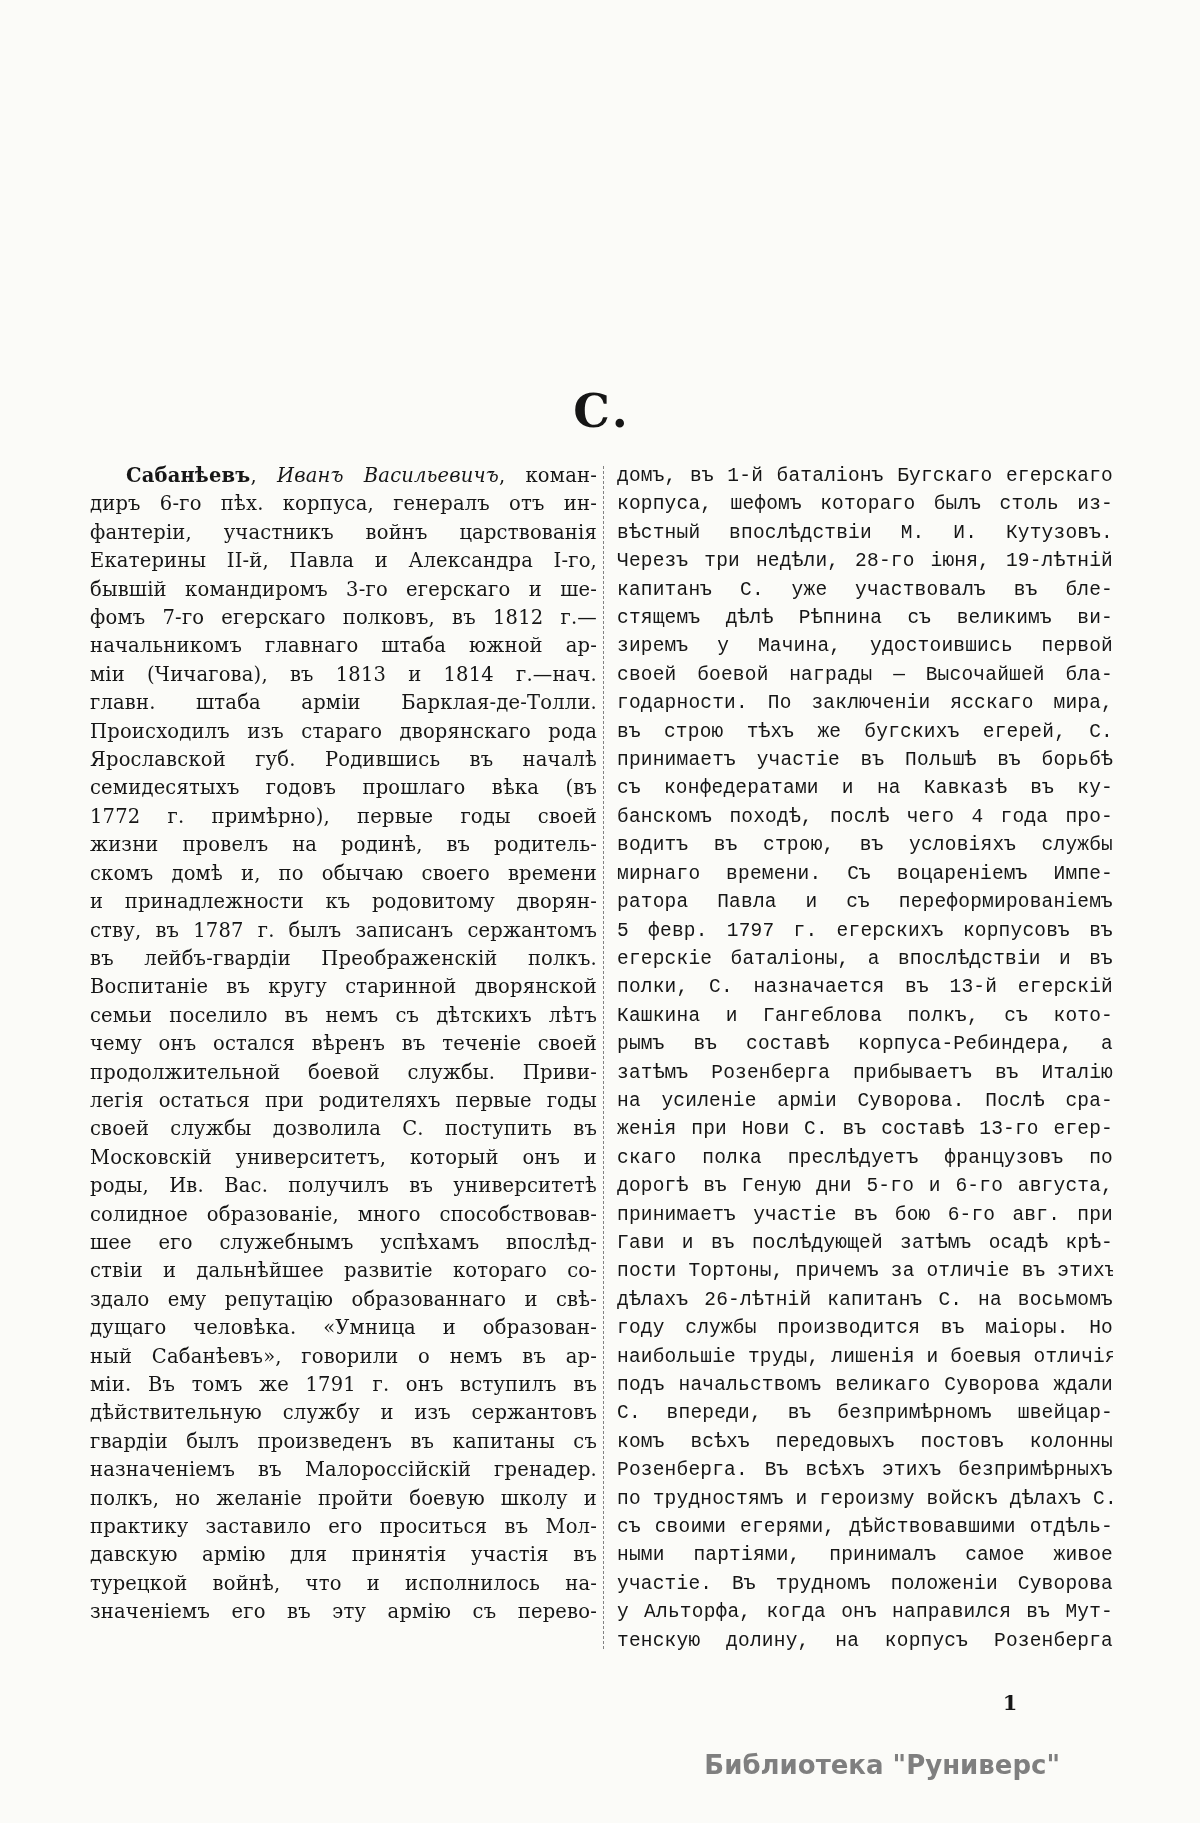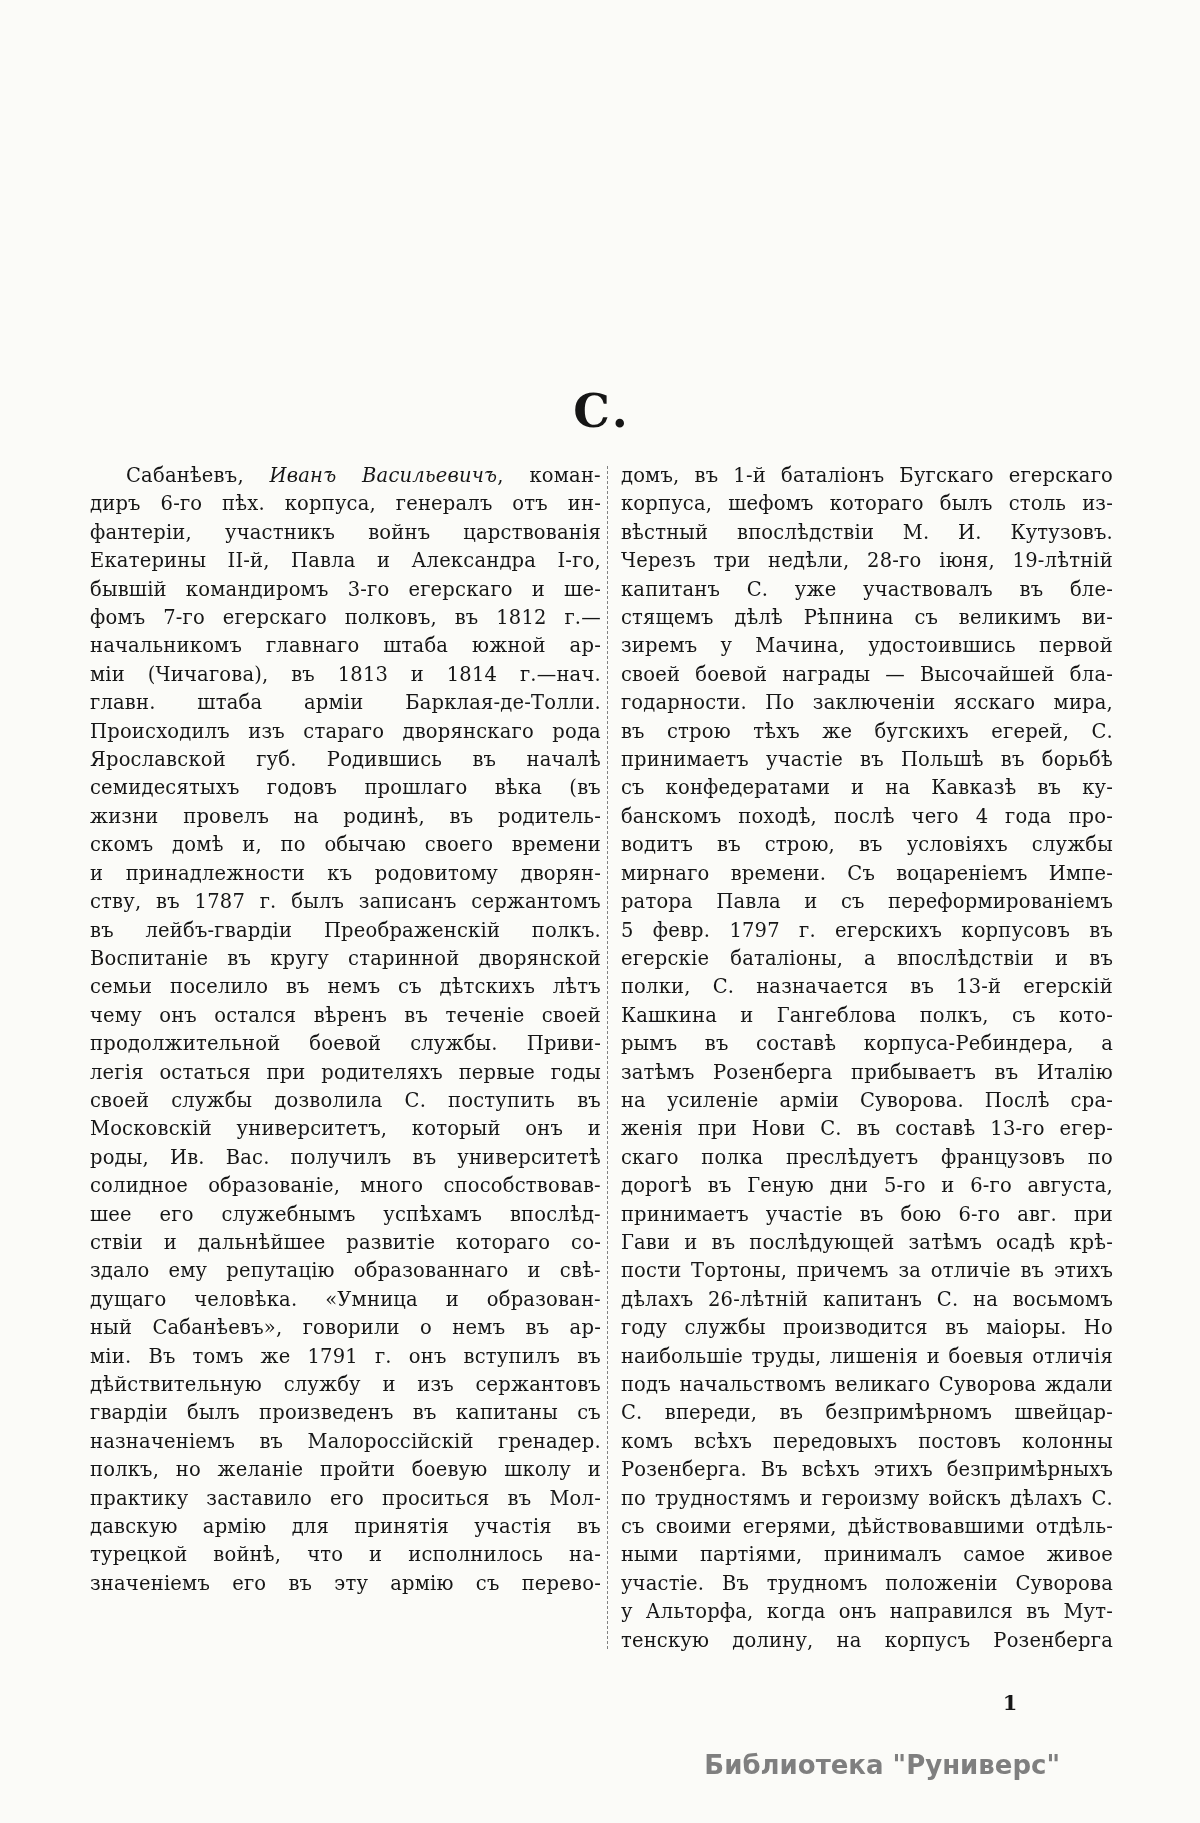--- a/index.html
+++ b/index.html
@@ -29,35 +29,35 @@
     width: 1023px;
     display: flex;
     align-items: stretch;
   }
   .col {
     font-size: 19.5px;
     line-height: 28.4px;
     letter-spacing: 0.2px;
   }
   .col-left  { width: 515px; }
-  .col-right { width: 496px; margin-left: 13px; }
+  .col-right { width: 496px; margin-left: 13px; font-family: Liberation Mono, monospace; }
   .divider {
     width: 0;
     border-left: 1.5px dashed #6e6e6e;
     margin: 4px 0 6px 6px;
     opacity: 0.85;
   }
   .line {
     white-space: nowrap;
     text-align: justify;
     text-align-last: justify;
     overflow: hidden;
   }
   .line.first { text-indent: 36px; }
-  .line b { font-weight: normal; }
+  .line b { font-weight: bold; }
   .line i { }
   .pagenum {
     position: absolute;
     top: 1690px;
     left: 960px;
     width: 100px;
     text-align: center;
     font-size: 21px;
     font-weight: bold;
   }
@@ -86,20 +86,21 @@
         <div class="line">фантеріи, участникъ войнъ царствованія</div>
         <div class="line">Екатерины II-й, Павла и Александра I-го,</div>
         <div class="line">бывшій командиромъ 3-го егерскаго и ше-</div>
         <div class="line">фомъ 7-го егерскаго полковъ, въ 1812 г.—</div>
         <div class="line">начальникомъ главнаго штаба южной ар-</div>
         <div class="line">міи (Чичагова), въ 1813 и 1814 г.—нач.</div>
         <div class="line">главн. штаба арміи Барклая-де-Толли.</div>
         <div class="line">Происходилъ изъ стараго дворянскаго рода</div>
         <div class="line">Ярославской губ. Родившись въ началѣ</div>
         <div class="line">семидесятыхъ годовъ прошлаго вѣка (въ</div>
+        <div class="line">1772 г. примѣрно), первые годы своей</div>
         <div class="line">жизни провелъ на родинѣ, въ родитель-</div>
         <div class="line">скомъ домѣ и, по обычаю своего времени</div>
         <div class="line">и принадлежности къ родовитому дворян-</div>
         <div class="line">ству, въ 1787 г. былъ записанъ сержантомъ</div>
         <div class="line">въ лейбъ-гвардіи Преображенскій полкъ.</div>
         <div class="line">Воспитаніе въ кругу старинной дворянской</div>
         <div class="line">семьи поселило въ немъ съ дѣтскихъ лѣтъ</div>
         <div class="line">чему онъ остался вѣренъ въ теченіе своей</div>
         <div class="line">продолжительной боевой службы. Приви-</div>
         <div class="line">легія остаться при родителяхъ первые годы</div>

